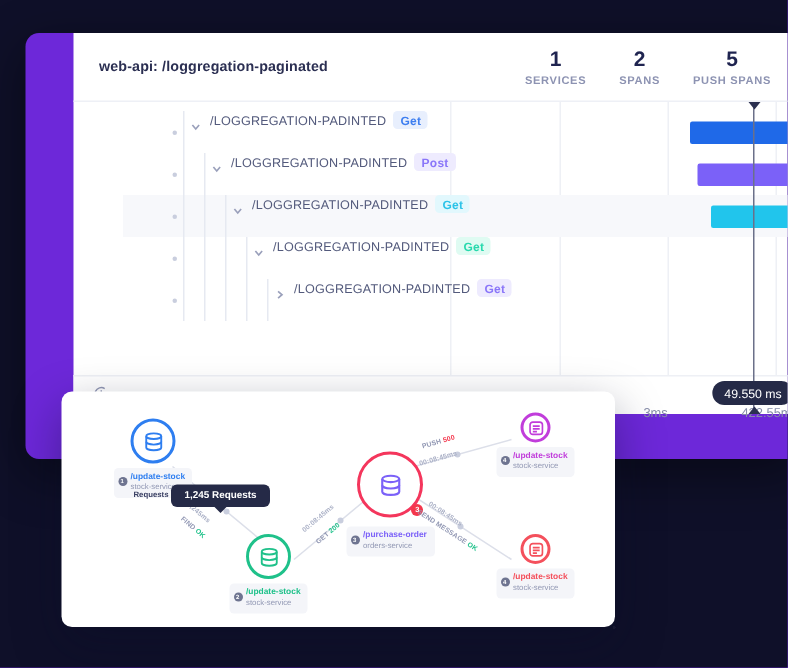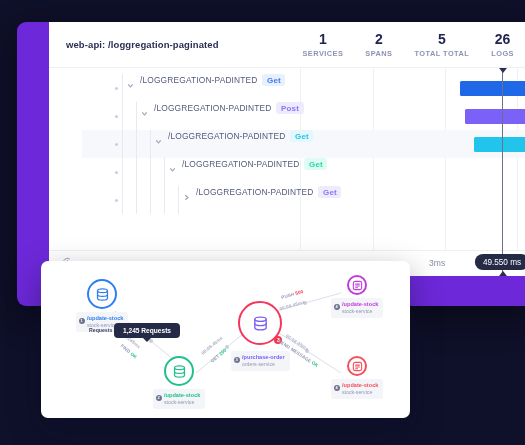--- a/index.html
+++ b/index.html
@@ -207,21 +207,21 @@
   
   #axis {
     position: absolute;
     left: 0; right: 0; bottom: 0;
     height: 26px;
     border-top: 1px solid #eef0f5;
     background: #fff;
   }
   .axis-tick {
     position: absolute;
-    top: 7px;
+    top: 19px;
     font-size: 8.6px;
     color: #878da9;
     white-space: nowrap;
   }
   #axis-clock { position: absolute; left: 13px; top: 6px; }
 
   
   #map-card {
     position: absolute;
     left: 41px;
@@ -338,25 +338,21 @@
       <div class="stat">
         <span class="stat-value">1</span>
         <span class="stat-label">SERVICES</span>
       </div>
       <div class="stat">
         <span class="stat-value">2</span>
         <span class="stat-label">SPANS</span>
       </div>
       <div class="stat">
         <span class="stat-value">5</span>
-        <span class="stat-label">TOTAL TOTAL</span>
-      </div>
-      <div class="stat">
-        <span class="stat-value">26</span>
-        <span class="stat-label">LOGS</span>
+        <span class="stat-label">PUSH SPANS</span>
       </div>
     </div>
   </div>
 
 
   <div id="waterfall">
     <div id="gridlines">
         <div class="gridline" style="left: 251px;"></div>
         <div class="gridline" style="left: 324px;"></div>
         <div class="gridline" style="left: 396px;"></div>

